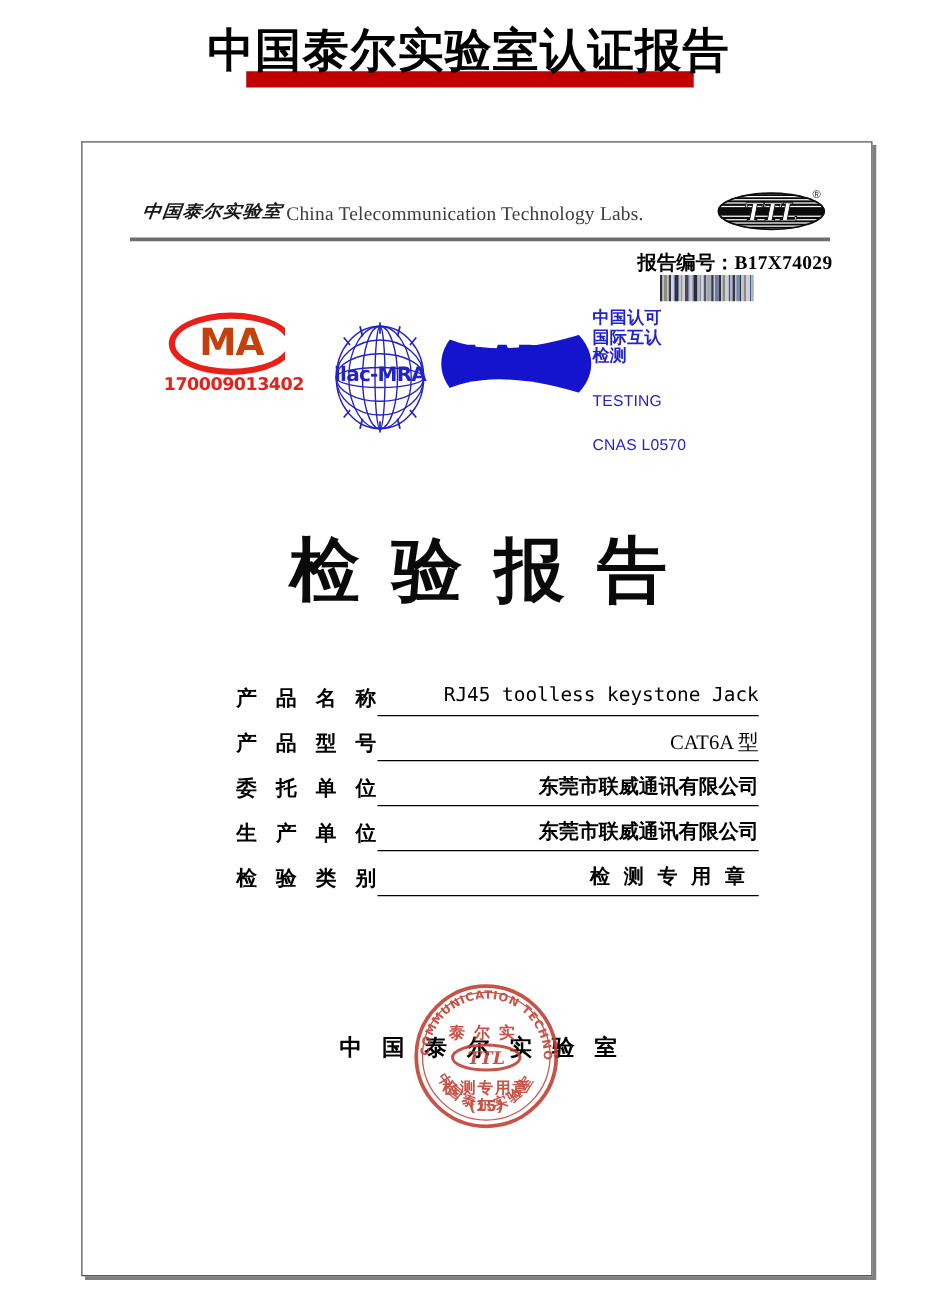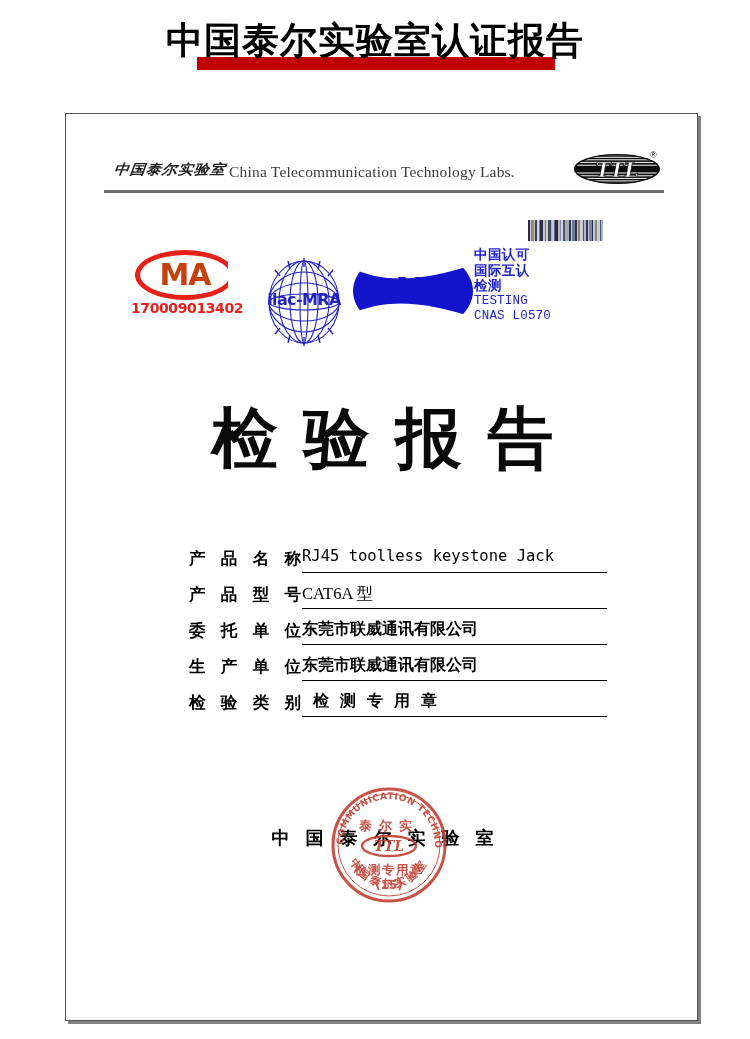--- a/index.html
+++ b/index.html
@@ -241,35 +241,36 @@
     color: #2222cc;
     line-height: 15.5px;
   }
   #cnas-side .cn {
     font-family: "DejaVu Sans", sans-serif;
     font-weight: bold;
     font-size: 13.5px;
     letter-spacing: 0.4px;
   }
   #cnas-side .en {
-    font-family: Liberation Mono, monospace;
+    font-family: Liberation Sans, sans-serif;
     font-size: 12.5px;
     letter-spacing: 0.2px;
+    margin-top: 20px;
   }
 
   
   #big-title {
     position: absolute;
     left: 0;
-    top: 280px;
+    top: 305px;
     width: 633px;
     text-align: center;
     font-family: "DejaVu Serif", "Liberation Serif", serif;
     font-weight: bold;
-    font-size: 66px;
+    font-size: 56px;
     letter-spacing: 26px;
     text-indent: 26px;
     color: #0a0a0a;
     white-space: nowrap;
   }
 
   
   #fields {
     position: absolute;
     left: 0;
@@ -294,21 +295,21 @@
     justify-content: space-between;
     white-space: nowrap;
   }
   .field-value-wrap {
     position: absolute;
     left: 236px;
     top: 0px;
     width: 305px;
     height: 28px;
     border-bottom: 1.6px solid #000;
-    text-align: left;
+    text-align: right;
     overflow: hidden;
   }
   .field-value {
     display: block;
     padding-top: 3px;
     white-space: nowrap;
   }
   .v-mono {
     font-family: "DejaVu Sans Mono", "Liberation Mono", monospace;
     font-size: 15.5px;
@@ -400,20 +401,23 @@
         </g>
       </g>
       <ellipse cx="43" cy="17" rx="42.2" ry="14.4" fill="none" stroke="#0c0c0c" stroke-width="1.4"></ellipse>
       <text x="43" y="25" text-anchor="middle" font-family="DejaVu Serif, Liberation Serif, serif" font-size="20" font-weight="bold" font-style="italic" fill="#ffffff" stroke="#0c0c0c" stroke-width="0.7">TTL</text>
     </svg>
     <span id="ttl-reg">®</span>
 
     <div id="head-rule"></div>
   </div>
 
+  <div id="report-no">
+    <span class="lbl">报告编号：</span><span class="val">B17X74029</span>
+  </div>
   <div id="barcode">
       <i style="background: rgb(43, 43, 79); width: 2px;"></i>
       <i style="background: rgb(203, 191, 214); width: 1px;"></i>
       <i style="background: rgb(138, 143, 110); width: 3px;"></i>
       <i style="background: rgb(200, 194, 176); width: 1px;"></i>
       <i style="background: rgb(58, 58, 102); width: 2px;"></i>
       <i style="background: rgb(216, 210, 226); width: 2px;"></i>
       <i style="background: rgb(111, 127, 160); width: 1px;"></i>
       <i style="background: rgb(46, 46, 74); width: 3px;"></i>
       <i style="background: rgb(185, 199, 214); width: 2px;"></i>

